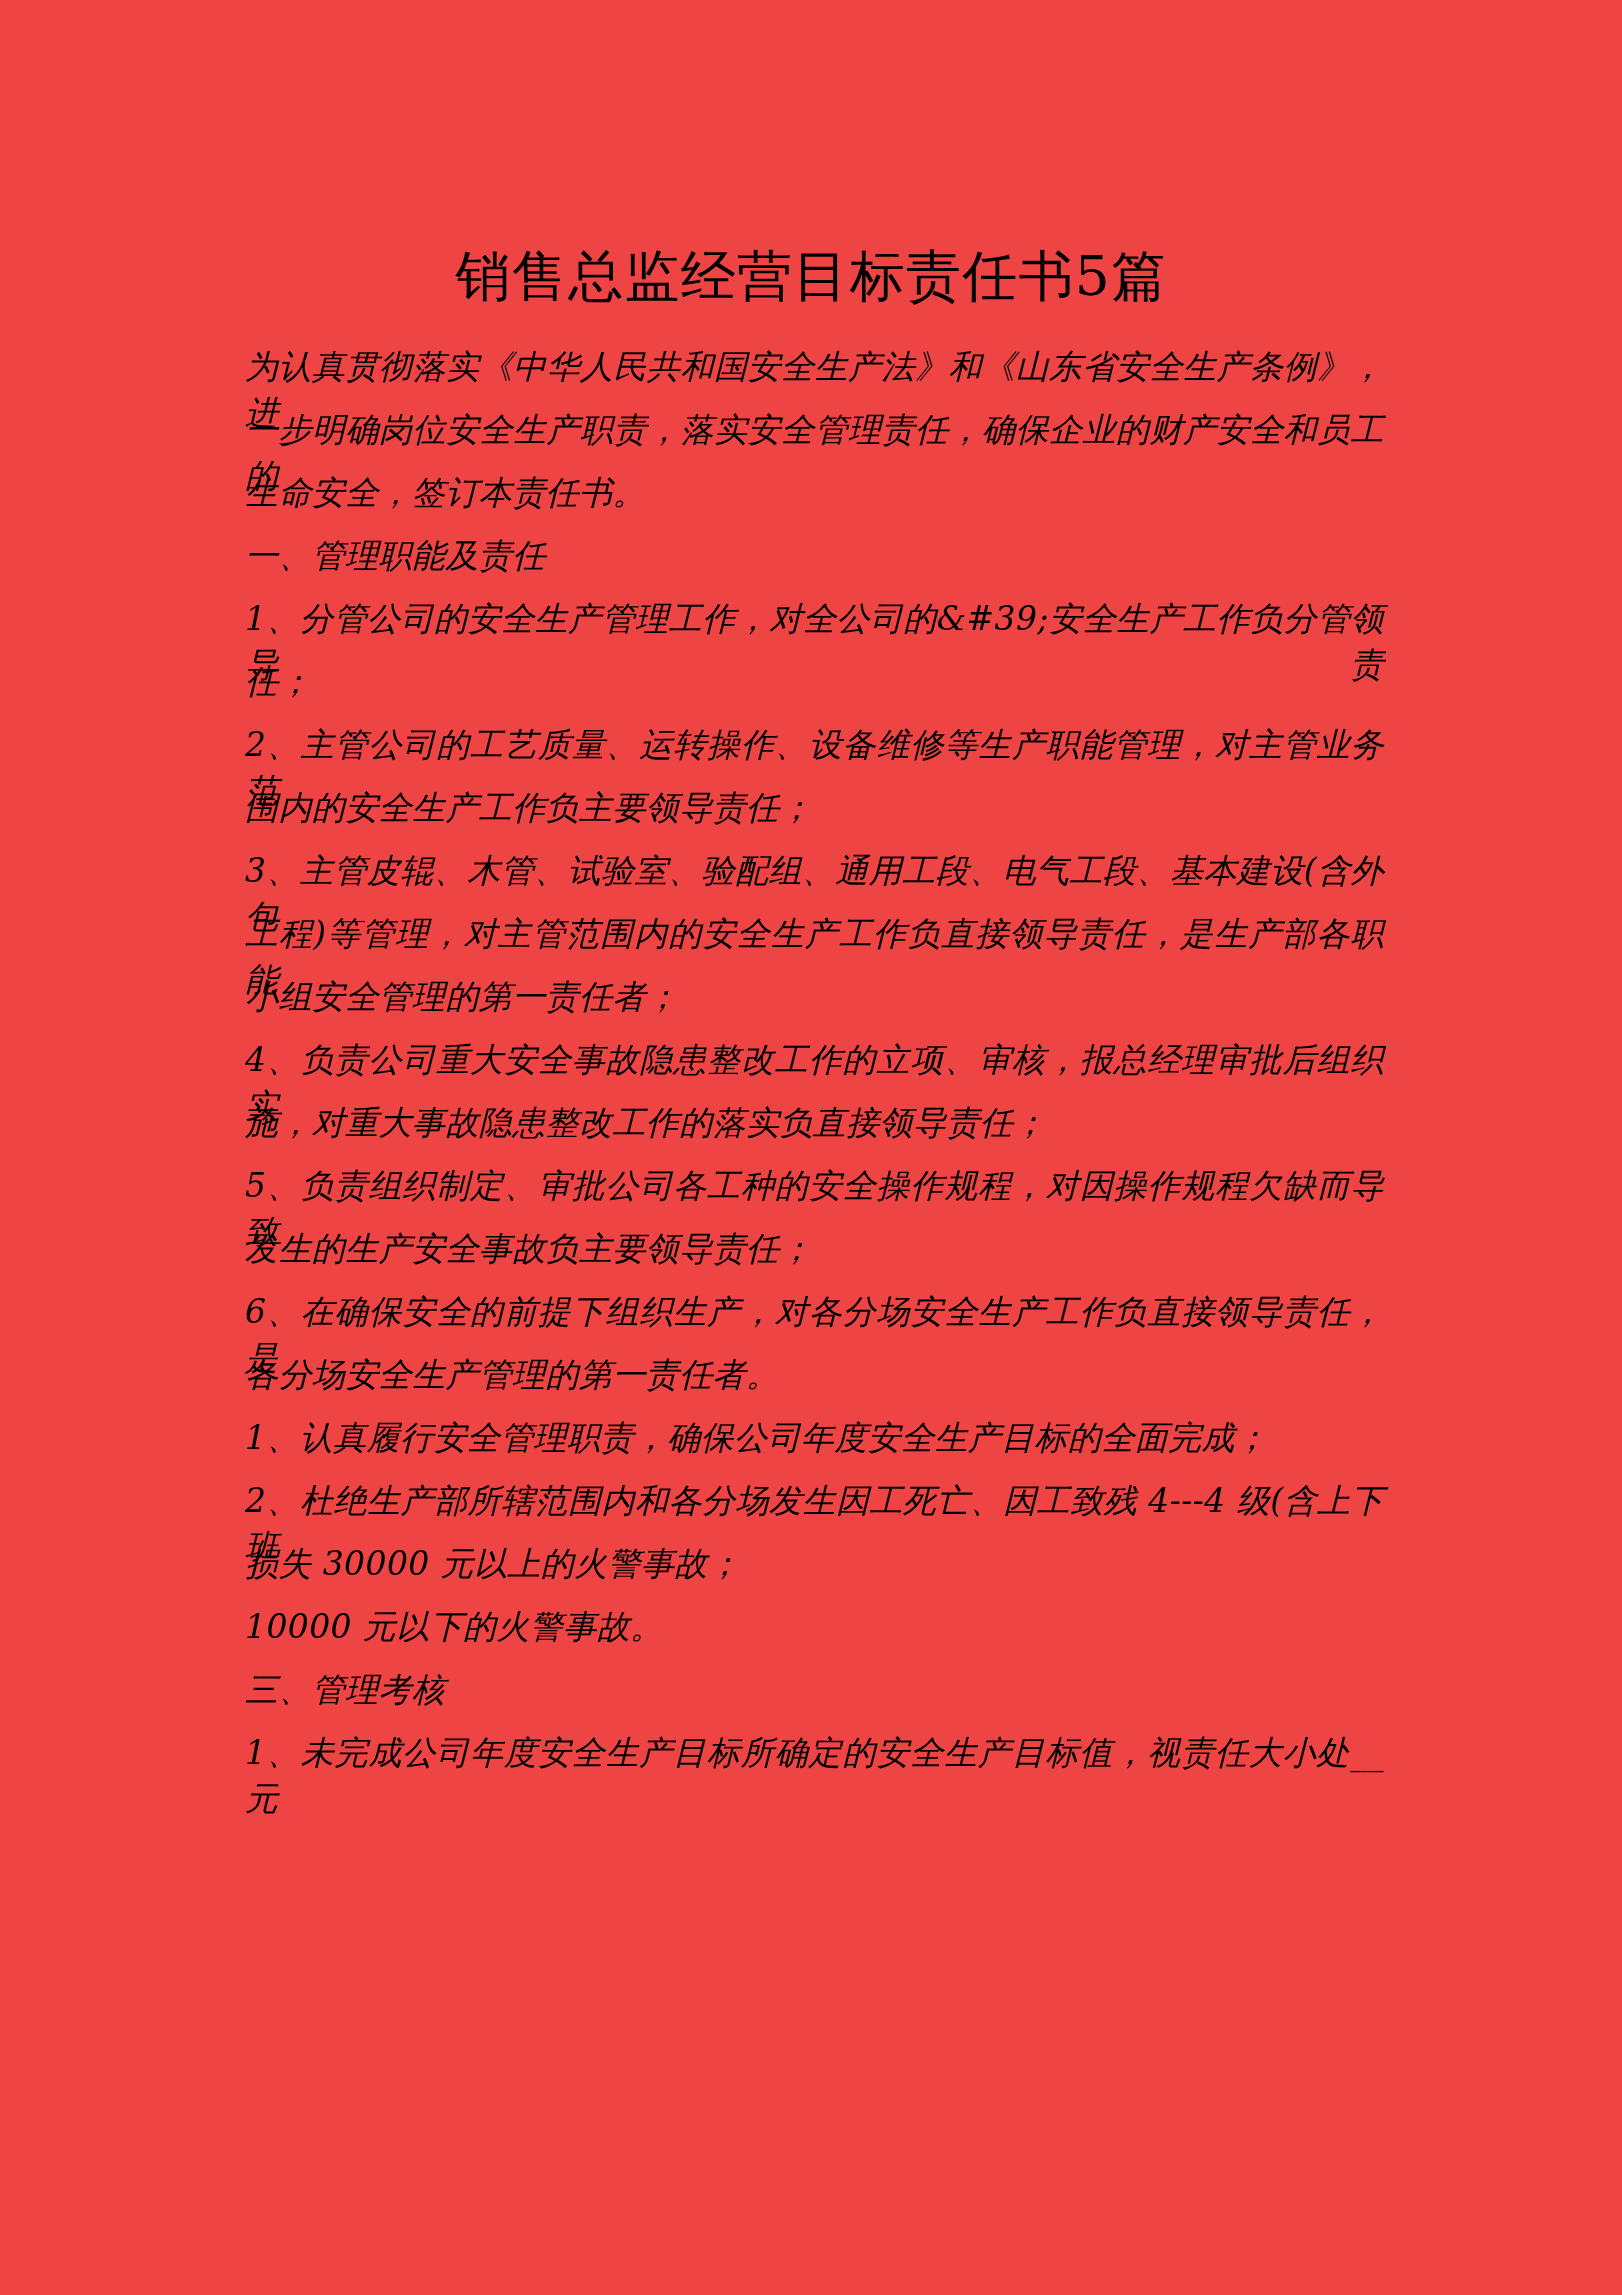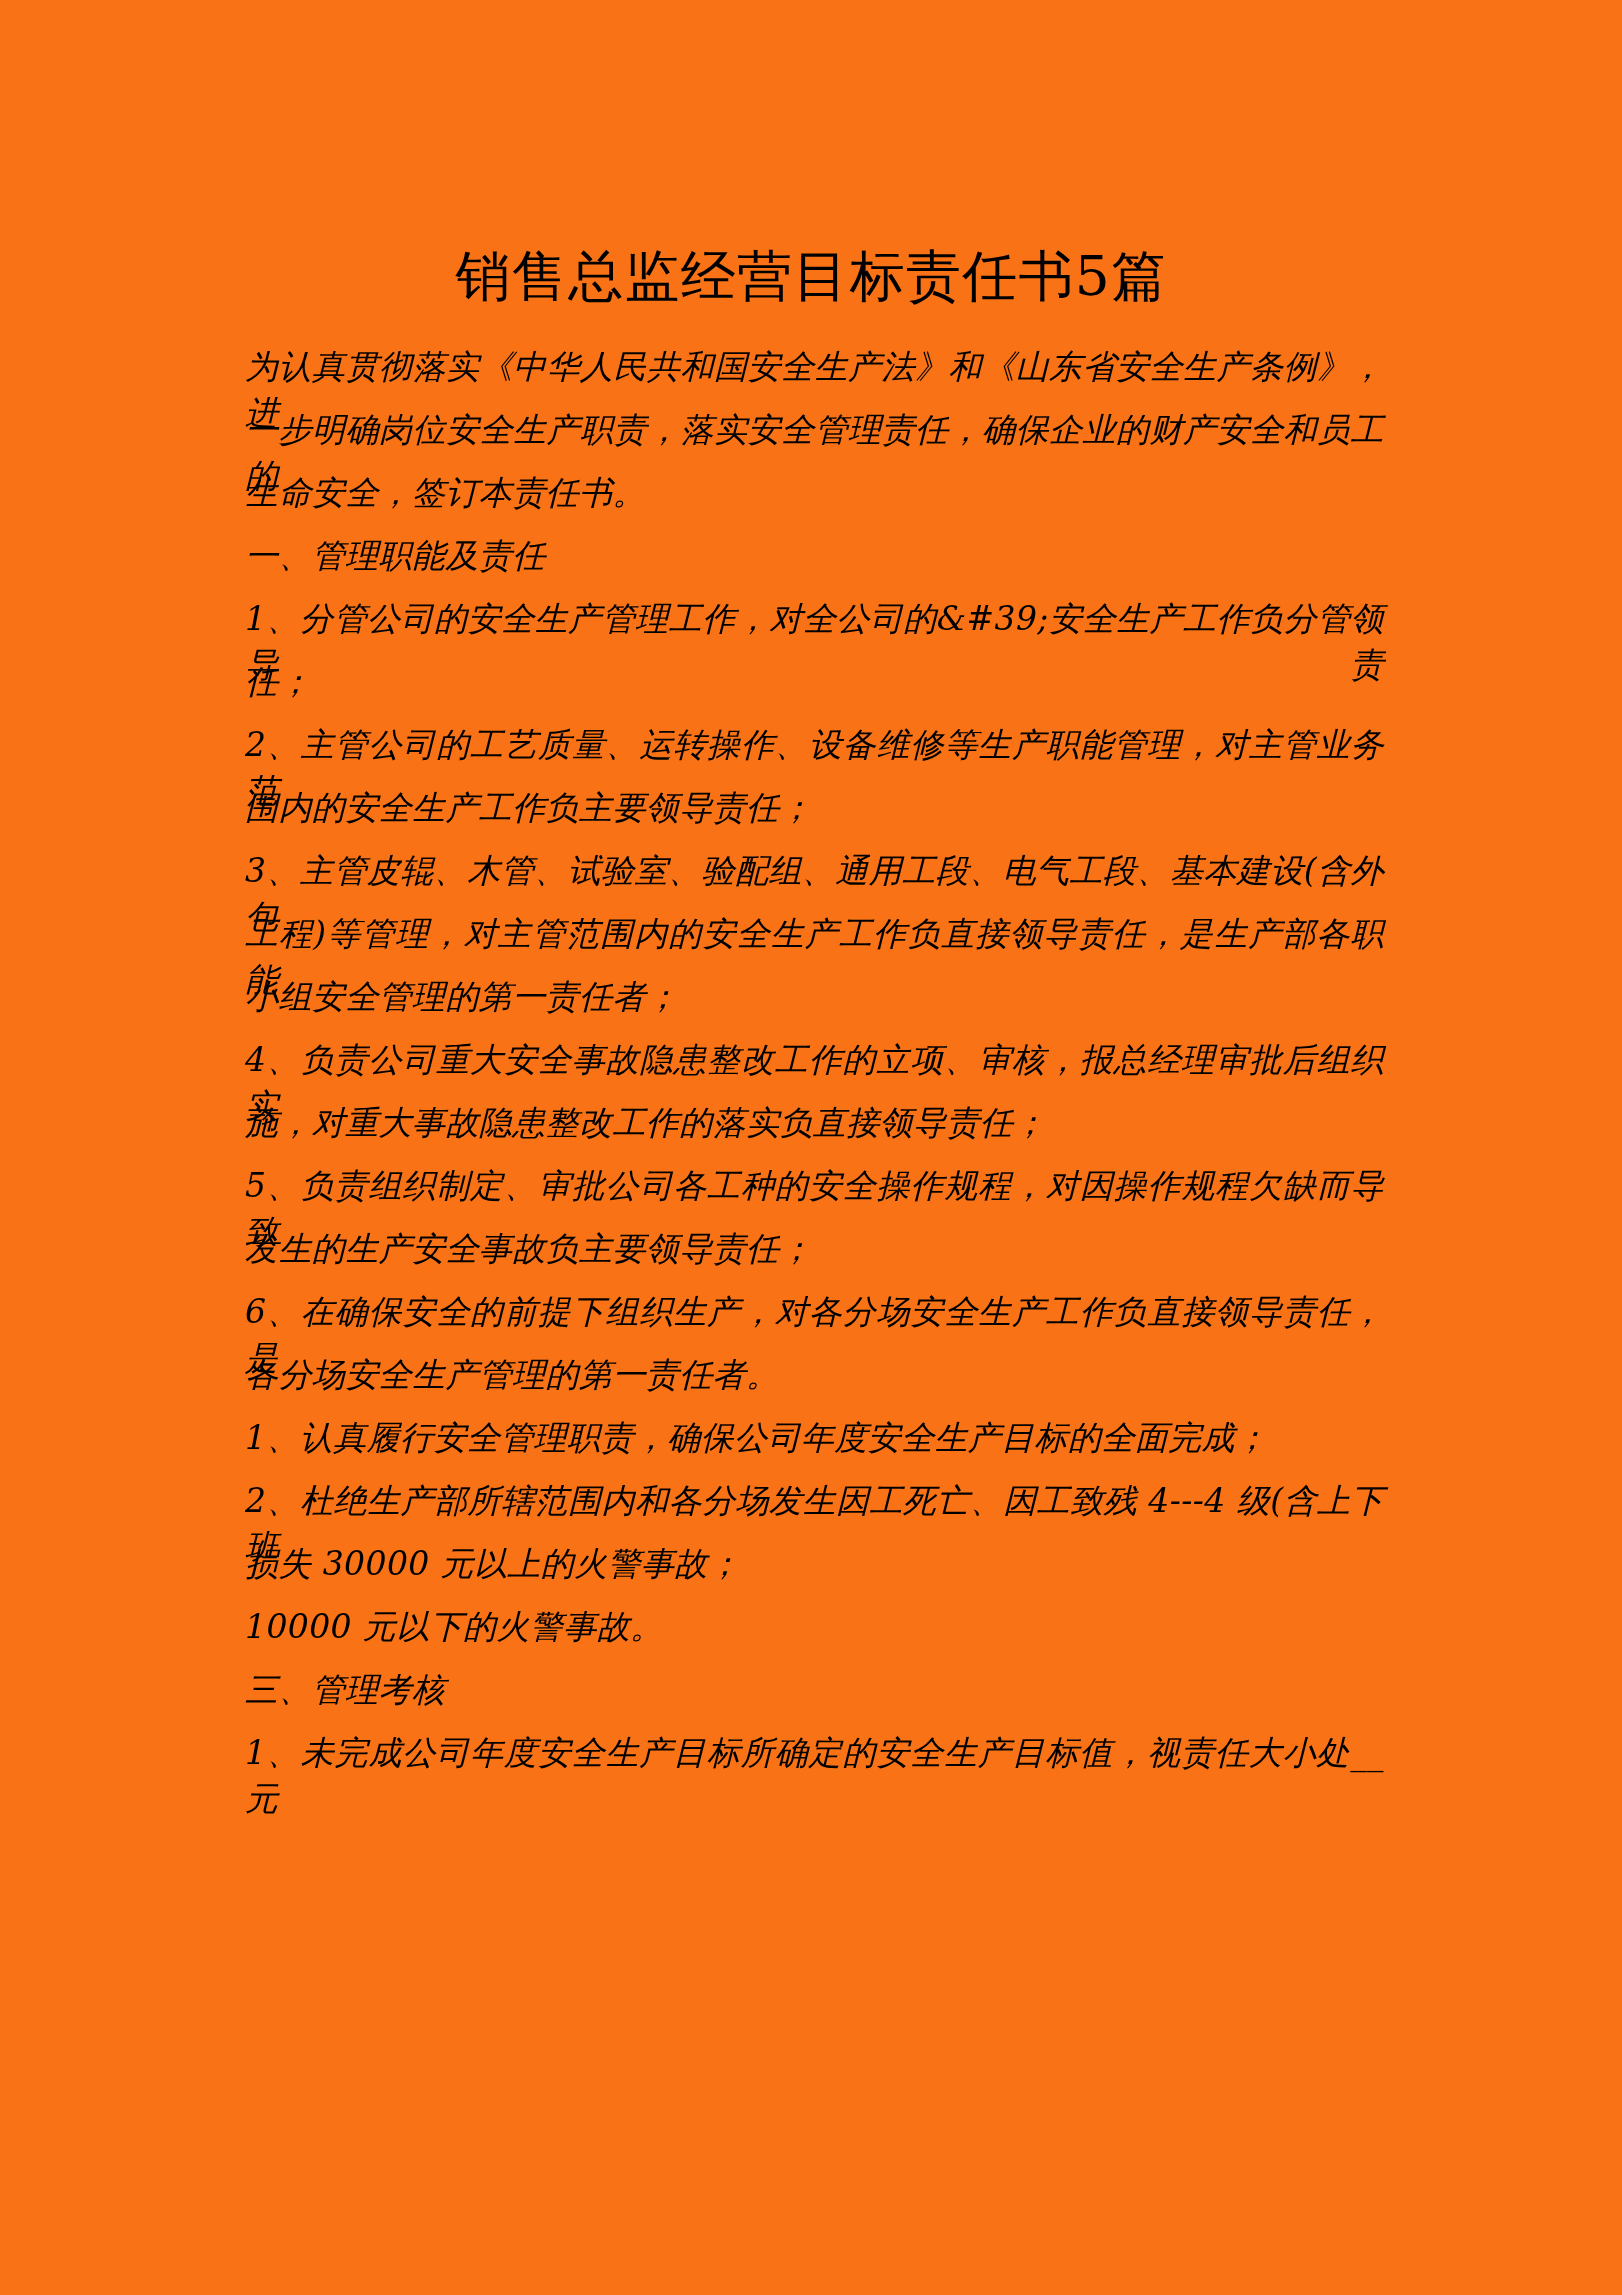--- a/index.html
+++ b/index.html
@@ -14,21 +14,21 @@
     overflow: hidden;
     font-family: "DejaVu Serif", "Liberation Serif", serif;
     color: #000000;
   }
   .page {
     position: absolute;
     left: 0;
     top: 0;
     width: 1623px;
     height: 2295px;
-    background: #f97316;
+    background: #ef4444;
   }
   .title {
     position: absolute;
     left: 0;
     width: 1623px;
     top: 200px;
     text-align: center;
     font-size: 55px;
     line-height: 79px;
     letter-spacing: 1.3px;

